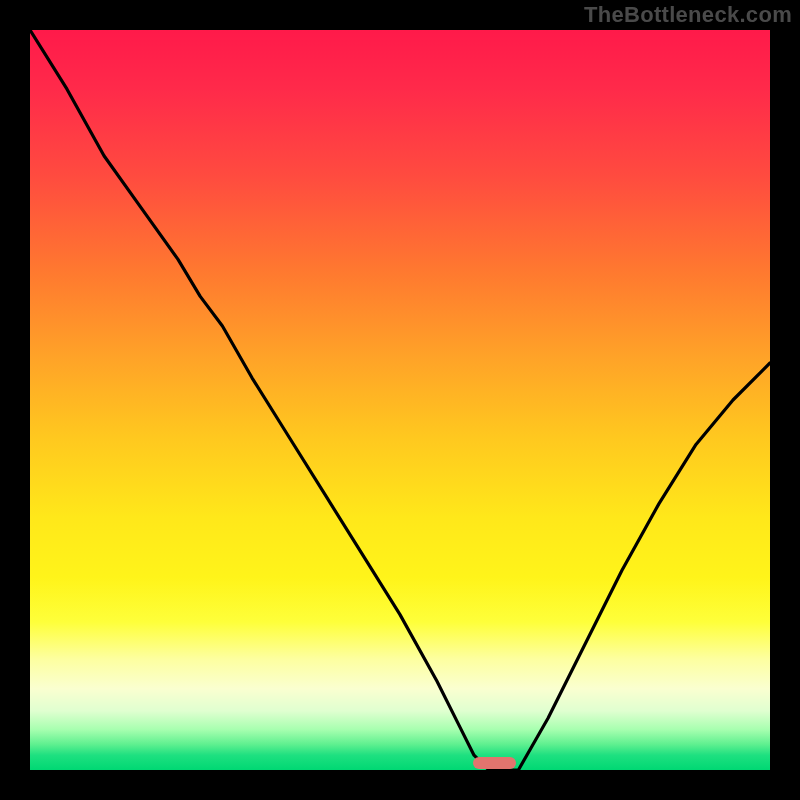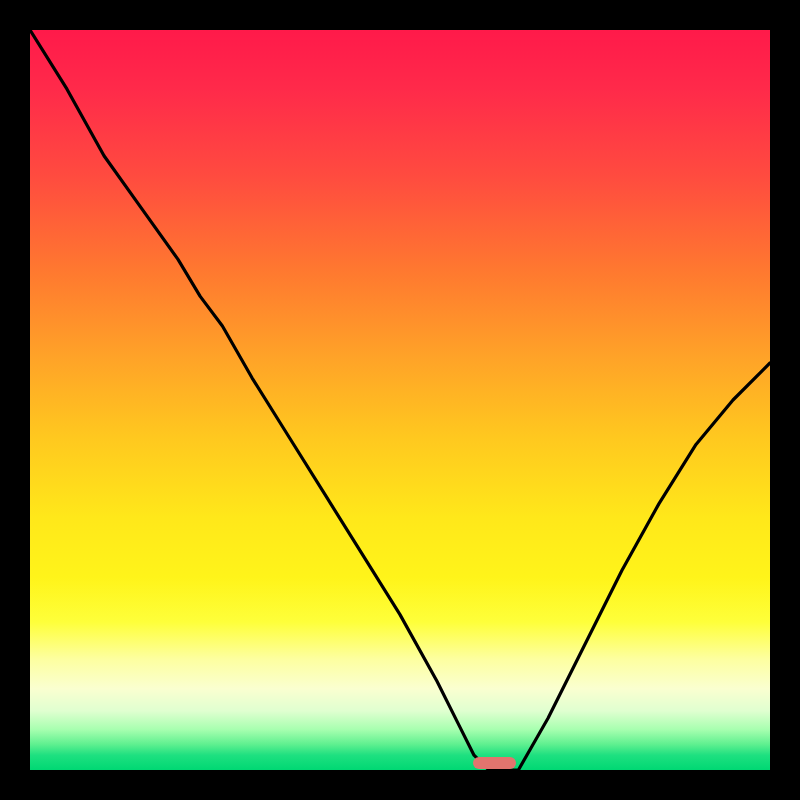--- a/index.html
+++ b/index.html
@@ -73,20 +73,21 @@
     height: 12px;
     border-radius: 6px;
     background: #e2746e;
   }
 </style>
 </head>
 <body>
 
 <div class="frame">
 
+  <div class="watermark">TheBottleneck.com</div>
 
   <div class="plot-area">
 
     <div class="gradient"></div>
 
     <svg class="curve-svg" viewBox="0 0 740 740" preserveAspectRatio="none">
       <path fill="none" stroke="#000" stroke-width="3.2" stroke-linejoin="round" stroke-linecap="round" d="M0.0 0.0 L37.0 59.2 L74.0 125.8 L111.0 177.6 L148.0 229.4 L170.2 266.4 L192.4 296.0 L222.0 347.8 L259.0 407.0 L296.0 466.2 L333.0 525.4 L370.0 584.6 L407.0 651.2 L429.2 695.6 L444.0 725.2 L458.8 740.0 L473.6 740.0 L488.4 740.0 L518.0 688.2 L555.0 614.2 L592.0 540.2 L629.0 473.6 L666.0 414.4 L703.0 370.0 L740.0 333.0"></path>
     </svg>
 
     <div class="marker" style="left: 443.26px; top: 726.6px; width: 42.92px; background: rgb(226, 116, 110);"></div>

